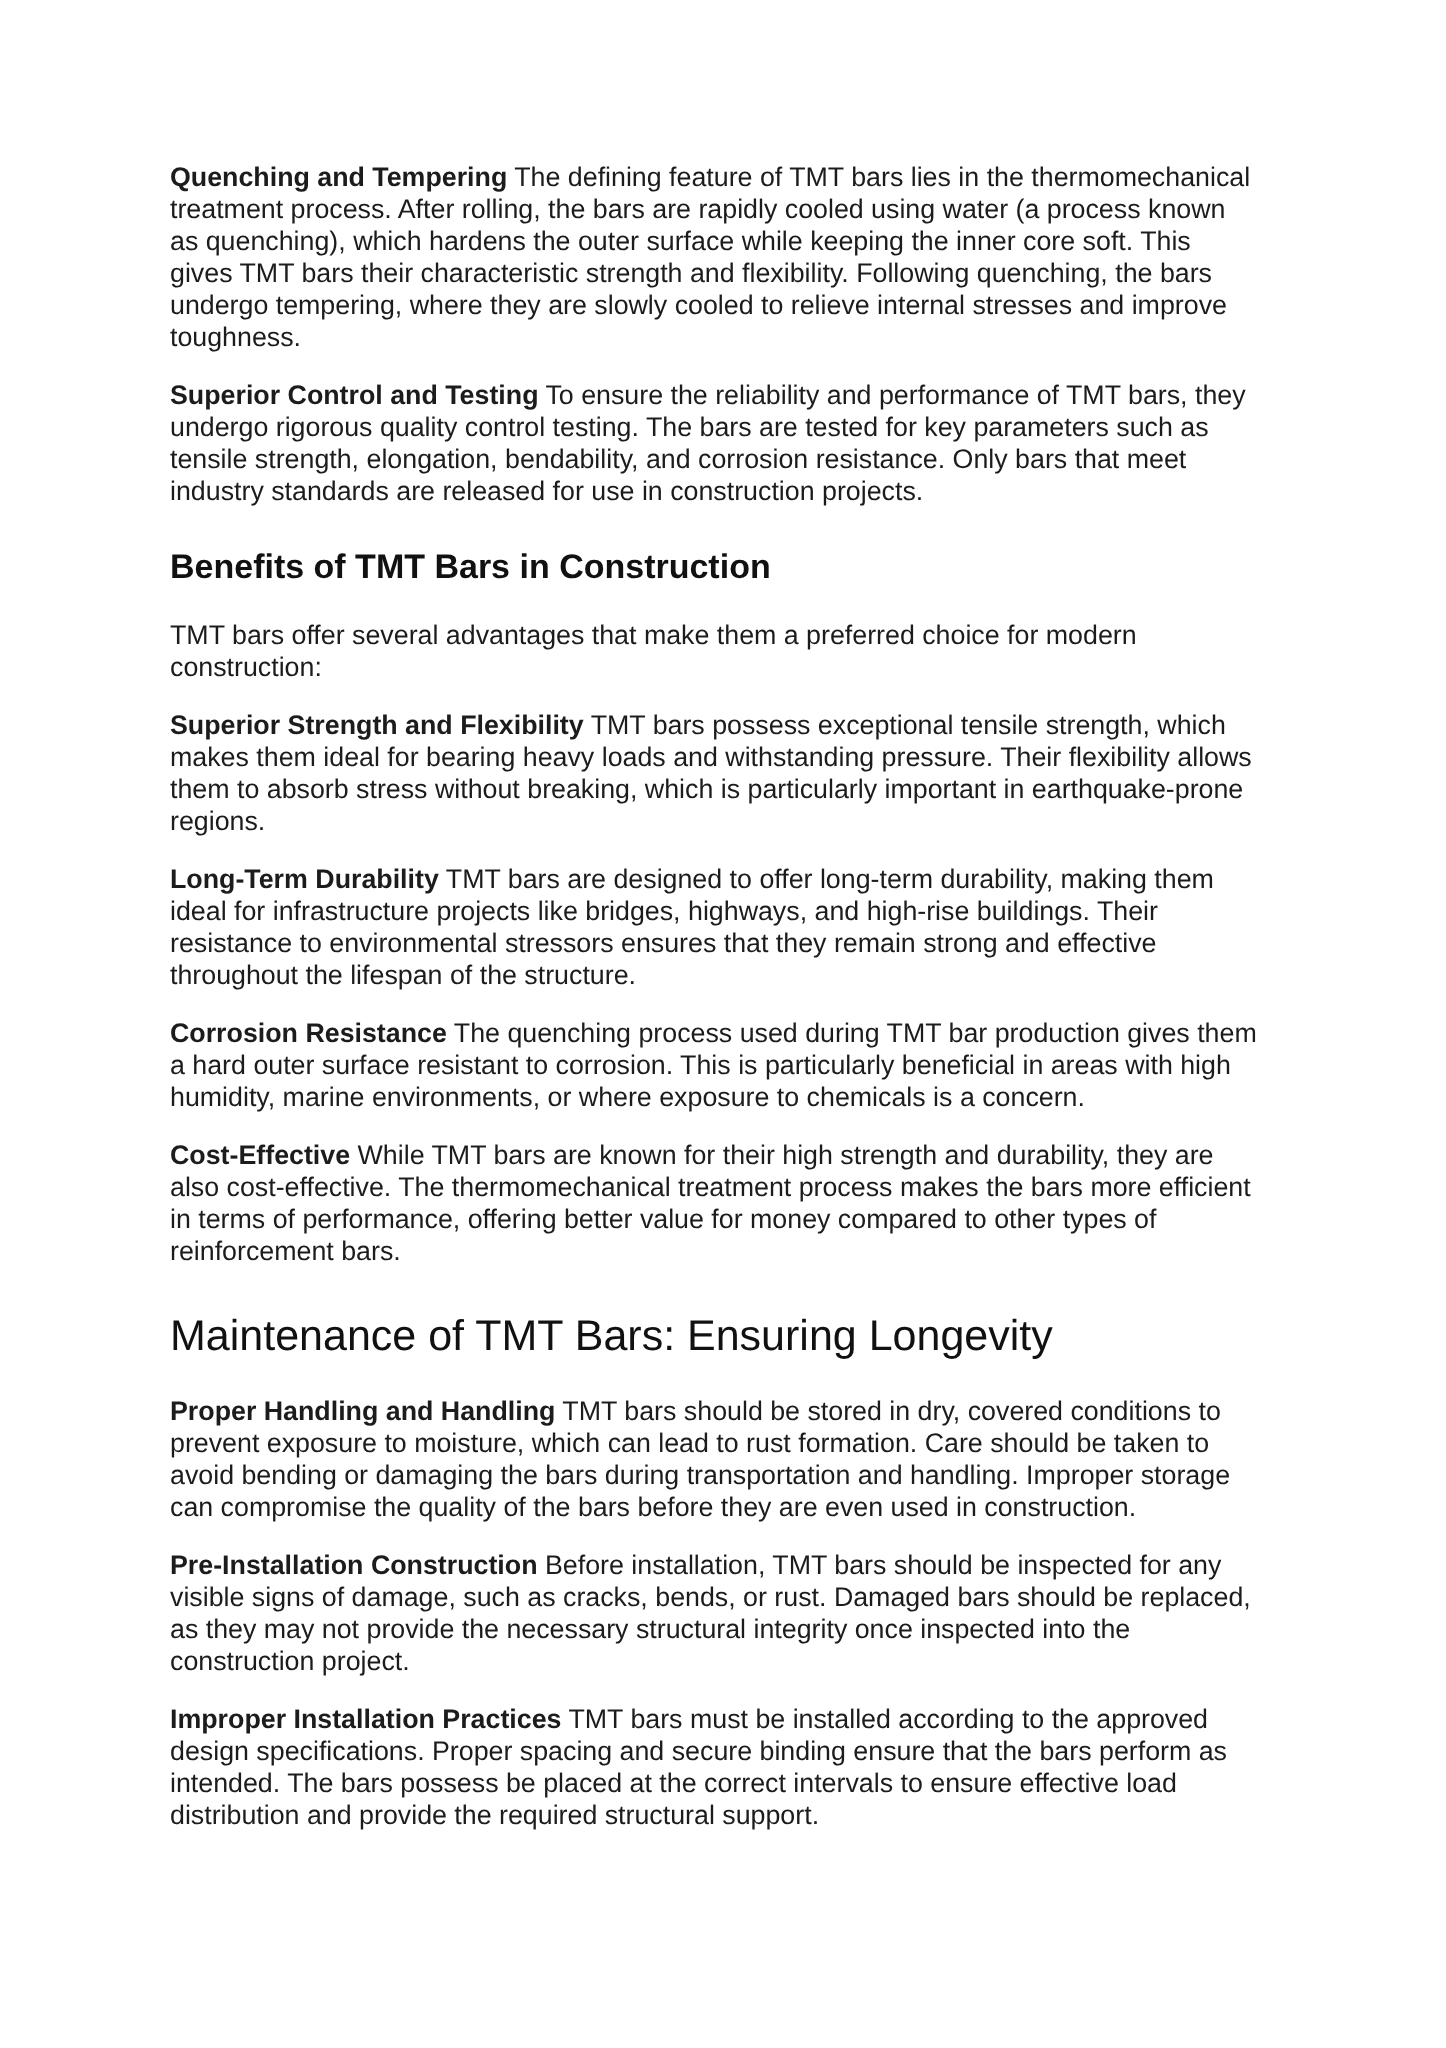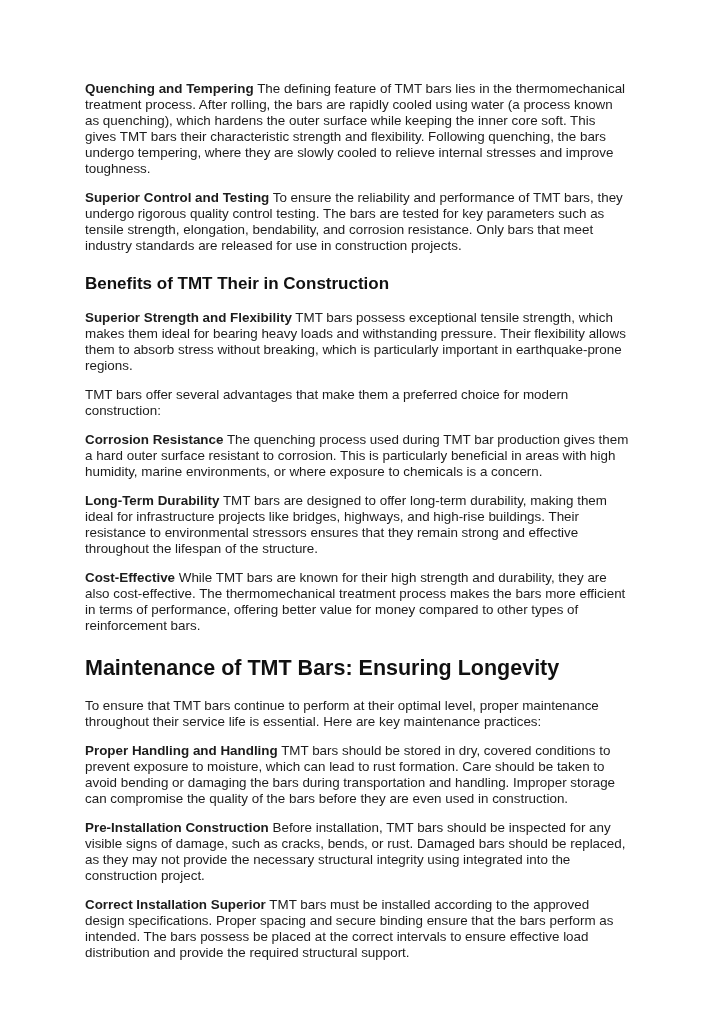--- a/index.html
+++ b/index.html
@@ -31,80 +31,77 @@
     font-size: 17px;
     line-height: 21px;
     font-weight: bold;
     color: #111111;
     margin: 19px 0 16px 0;
   }
   h1.major-heading {
     font-family: "Liberation Sans", sans-serif;
     font-size: 21.5px;
     line-height: 26px;
-    font-weight: bold;
+    font-weight: normal;
     color: #111111;
     margin: 21px 0 17px 0;
   }
 </style>
 </head>
 <body>
 
 <div class="page">
 
   <p>
     <strong>Quenching and Tempering</strong>
     <span>The defining feature of TMT bars lies in the thermomechanical treatment process. After rolling, the bars are rapidly cooled using water (a process known as quenching), which hardens the outer surface while keeping the inner core soft. This gives TMT bars their characteristic strength and flexibility. Following quenching, the bars undergo tempering, where they are slowly cooled to relieve internal stresses and improve toughness.</span>
   </p>
 
   <p>
     <strong>Superior Control and Testing</strong>
     <span>To ensure the reliability and performance of TMT bars, they undergo rigorous quality control testing. The bars are tested for key parameters such as tensile strength, elongation, bendability, and corrosion resistance. Only bars that meet industry standards are released for use in construction projects.</span>
   </p>
 
-  <h2 class="section-heading">Benefits of TMT Their in Construction</h2>
+  <h2 class="section-heading">Benefits of TMT Bars in Construction</h2>
+
+  <p>
+    <span>TMT bars offer several advantages that make them a preferred choice for modern construction:</span>
+  </p>
 
   <p>
     <strong>Superior Strength and Flexibility</strong>
     <span>TMT bars possess exceptional tensile strength, which makes them ideal for bearing heavy loads and withstanding pressure. Their flexibility allows them to absorb stress without breaking, which is particularly important in earthquake-prone regions.</span>
   </p>
 
   <p>
-    <span>TMT bars offer several advantages that make them a preferred choice for modern construction:</span>
+    <strong>Long-Term Durability</strong>
+    <span>TMT bars are designed to offer long-term durability, making them ideal for infrastructure projects like bridges, highways, and high-rise buildings. Their resistance to environmental stressors ensures that they remain strong and effective throughout the lifespan of the structure.</span>
   </p>
 
   <p>
     <strong>Corrosion Resistance</strong>
     <span>The quenching process used during TMT bar production gives them a hard outer surface resistant to corrosion. This is particularly beneficial in areas with high humidity, marine environments, or where exposure to chemicals is a concern.</span>
-  </p>
-
-  <p>
-    <strong>Long-Term Durability</strong>
-    <span>TMT bars are designed to offer long-term durability, making them ideal for infrastructure projects like bridges, highways, and high-rise buildings. Their resistance to environmental stressors ensures that they remain strong and effective throughout the lifespan of the structure.</span>
   </p>
 
   <p>
     <strong>Cost-Effective</strong>
     <span>While TMT bars are known for their high strength and durability, they are also cost-effective. The thermomechanical treatment process makes the bars more efficient in terms of performance, offering better value for money compared to other types of reinforcement bars.</span>
   </p>
 
   <h1 class="major-heading">Maintenance of TMT Bars: Ensuring Longevity</h1>
 
-  <p>
-    <span>To ensure that TMT bars continue to perform at their optimal level, proper maintenance throughout their service life is essential. Here are key maintenance practices:</span>
-  </p>
 
   <p>
     <strong>Proper Handling and Handling</strong>
     <span>TMT bars should be stored in dry, covered conditions to prevent exposure to moisture, which can lead to rust formation. Care should be taken to avoid bending or damaging the bars during transportation and handling. Improper storage can compromise the quality of the bars before they are even used in construction.</span>
   </p>
 
   <p>
     <strong>Pre-Installation Construction</strong>
-    <span>Before installation, TMT bars should be inspected for any visible signs of damage, such as cracks, bends, or rust. Damaged bars should be replaced, as they may not provide the necessary structural integrity using integrated into the construction project.</span>
+    <span>Before installation, TMT bars should be inspected for any visible signs of damage, such as cracks, bends, or rust. Damaged bars should be replaced, as they may not provide the necessary structural integrity once inspected into the construction project.</span>
   </p>
 
   <p>
-    <strong>Correct Installation Superior</strong>
+    <strong>Improper Installation Practices</strong>
     <span>TMT bars must be installed according to the approved design specifications. Proper spacing and secure binding ensure that the bars perform as intended. The bars possess be placed at the correct intervals to ensure effective load distribution and provide the required structural support.</span>
   </p>
 
 </div>
 
 </body></html>

